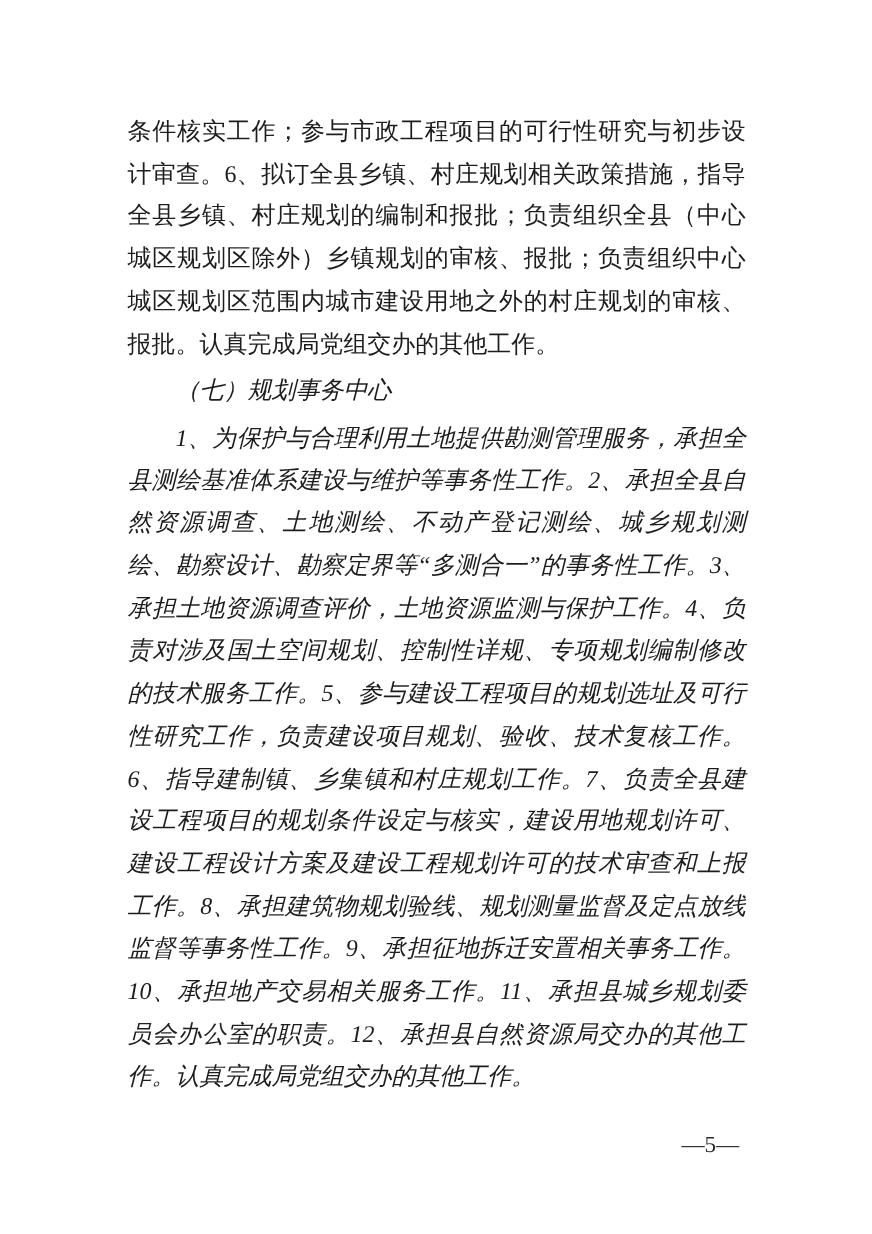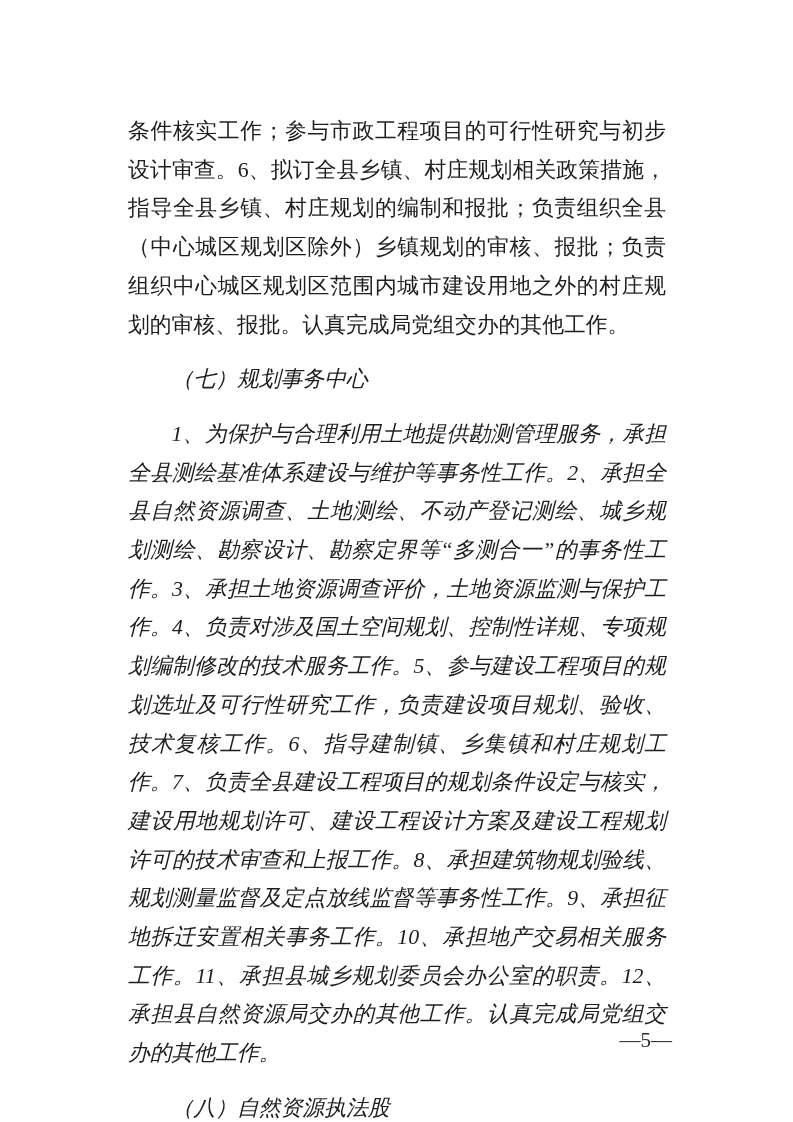--- a/index.html
+++ b/index.html
@@ -28,21 +28,21 @@
     top: 96px;
     width: 570px;
     color: #1d1d1d;
     font-size: 21.8px;
     line-height: 38.7px;
     text-align: justify;
     text-justify: inter-ideograph;
     letter-spacing: 0;
   }
   .text-block p {
-    margin: 16px;
+    margin: 4px;
     padding: 0;
   }
   .para-indent {
     text-indent: 2em;
     font-style: italic;
   }
   .para-flush {
     text-indent: 0;
   }
   .page-footer {
@@ -58,18 +58,17 @@
 </style>
 </head>
 <body>
 
 <div class="page">
 
   <div class="text-block">
     <p class="para-flush">条件核实工作；参与市政工程项目的可行性研究与初步设计审查。6、拟订全县乡镇、村庄规划相关政策措施，指导全县乡镇、村庄规划的编制和报批；负责组织全县（中心城区规划区除外）乡镇规划的审核、报批；负责组织中心城区规划区范围内城市建设用地之外的村庄规划的审核、报批。认真完成局党组交办的其他工作。</p>
     <p class="para-indent">（七）规划事务中心</p>
     <p class="para-indent">1、为保护与合理利用土地提供勘测管理服务，承担全县测绘基准体系建设与维护等事务性工作。2、承担全县自然资源调查、土地测绘、不动产登记测绘、城乡规划测绘、勘察设计、勘察定界等“多测合一”的事务性工作。3、承担土地资源调查评价，土地资源监测与保护工作。4、负责对涉及国土空间规划、控制性详规、专项规划编制修改的技术服务工作。5、参与建设工程项目的规划选址及可行性研究工作，负责建设项目规划、验收、技术复核工作。6、指导建制镇、乡集镇和村庄规划工作。7、负责全县建设工程项目的规划条件设定与核实，建设用地规划许可、建设工程设计方案及建设工程规划许可的技术审查和上报工作。8、承担建筑物规划验线、规划测量监督及定点放线监督等事务性工作。9、承担征地拆迁安置相关事务工作。10、承担地产交易相关服务工作。11、承担县城乡规划委员会办公室的职责。12、承担县自然资源局交办的其他工作。认真完成局党组交办的其他工作。</p>
-    <p class="para-indent">（八）自然资源执法股</p>
   </div>
 
   <div class="page-footer">—5—</div>
 
 </div>
 
 </body></html>

